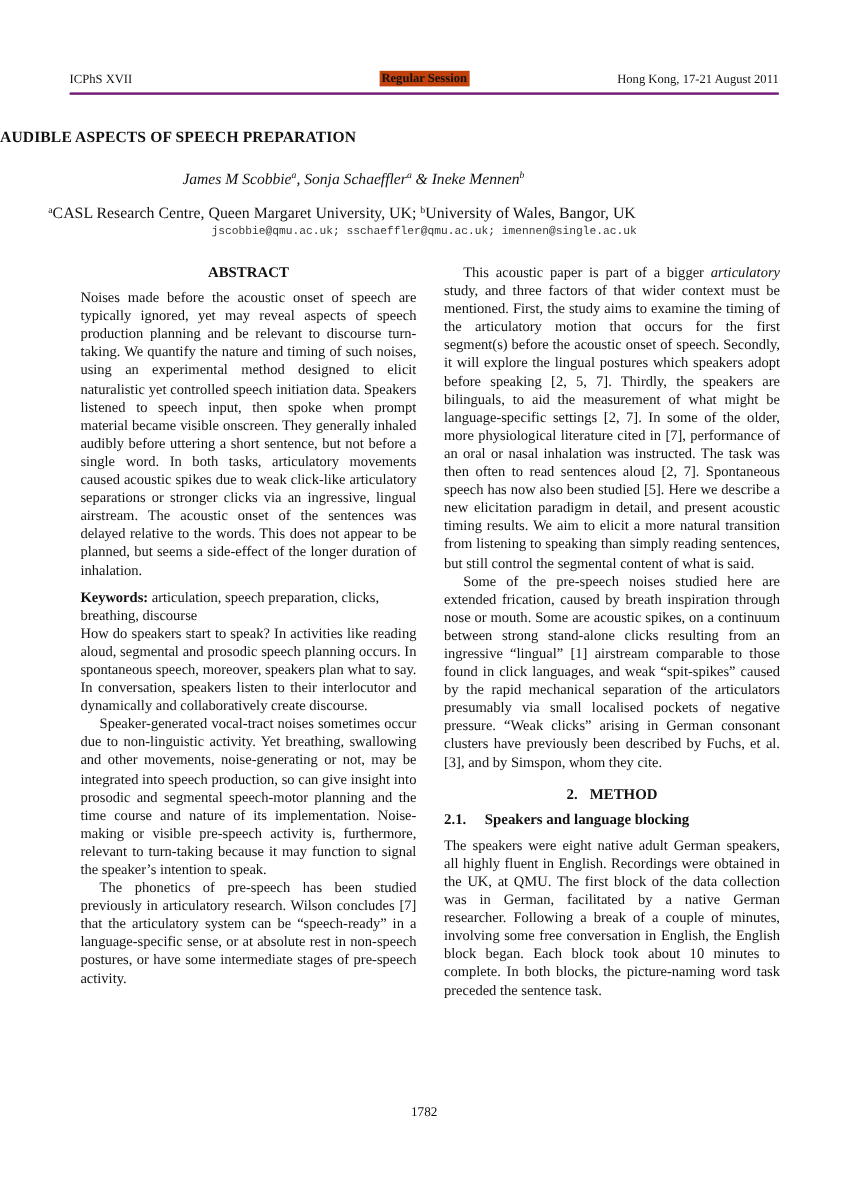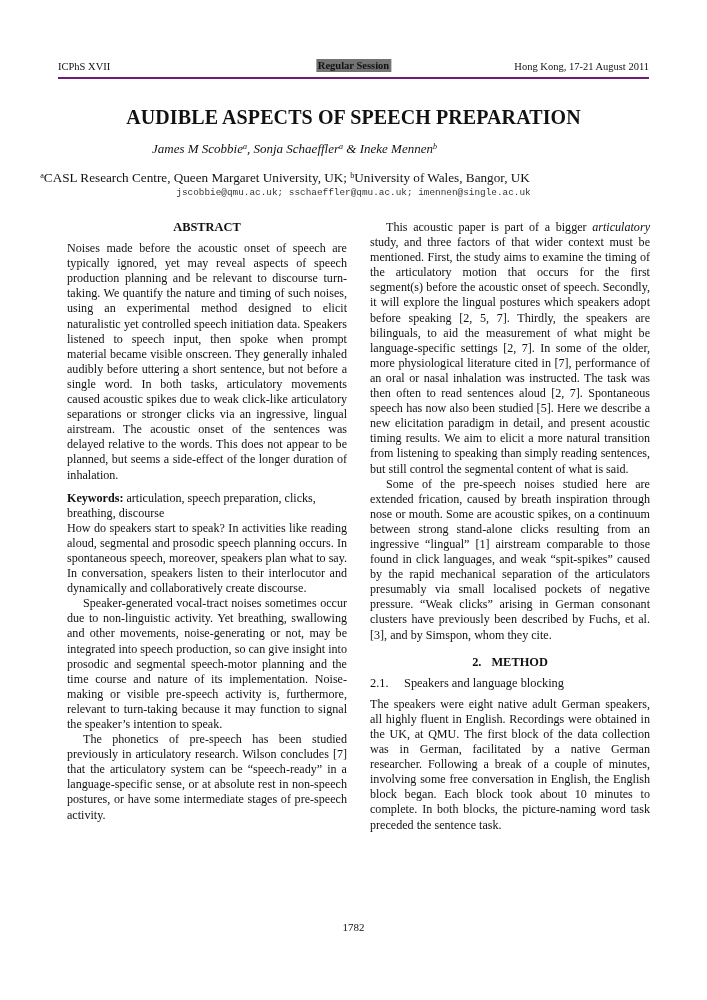--- a/index.html
+++ b/index.html
@@ -2,38 +2,38 @@
 <html><head>
 <meta charset="utf-8">
 <style>
   html, body { margin: 0; padding: 0; background: #ffffff; }
   body { width: 707px; height: 1000px; position: relative; overflow: hidden;
          font-family: "Liberation Serif", "DejaVu Serif", serif; color: #111; }
   .header { position: absolute; left: 58px; right: 58px; top: 59px; height: 18px;
             font-size: 10.5px; border-bottom: 2px solid #701a75; }
   .header .left { position: absolute; left: 0; top: 2px; }
   .header .center { position: absolute; left: 50%; transform: translateX(-50%); top: 0px;
-                    font-weight: bold; background: #737373; padding: 1px 2px; }
+                    font-weight: bold; background: #c2410c; padding: 1px 2px; }
   .header .right { position: absolute; right: 0; top: 2px; }
-  .title { position: absolute; left: 0; width: 707px; top: 106px; text-align: center;
-           font-weight: bold; font-size: 20px; letter-spacing: 0.1px; }
+  .title { position: absolute; left: 0; width: 707px; top: 106px; 
+           font-weight: bold; font-size: 13px; letter-spacing: 0.1px; }
   .authors { position: absolute; left: 0; width: 589px; top: 141px; text-align: center;
              font-style: italic; font-size: 13px; }
   .affil { position: absolute; left: 0; width: 570px; top: 170px; text-align: center;
            font-size: 13.2px; }
   .emails { position: absolute; left: 0; width: 707px; top: 187px; text-align: center;
             font-family: "Liberation Mono", "DejaVu Sans Mono", monospace; font-size: 9.4px; color: #333; }
   sup { font-size: 0.62em; vertical-align: 0.55em; line-height: 0; }
   .col { position: absolute; top: 220px; width: 280px; font-size: 12.1px; line-height: 15.1px; }
   .col.left { left: 67px; }
   .col.right { left: 370px; }
   .col p { margin: 0; text-align: justify; hyphens: manual; }
   .col p.indent { text-indent: 16px; }
   .sec { text-align: center; font-weight: bold; font-size: 12.4px; margin: 0 0 6px 0; }
-  .subsec { font-weight: normal; font-size: 12.4px; margin: 0 0 6px 0; }
+  .subsec { font-weight: bold; font-size: 12.4px; margin: 0 0 6px 0; }
   .subsec .num { display: inline-block; width: 34px; }
   .sec .num { margin-right: 10px; }
   .kw { margin-top: 8px !important; text-align: left !important; }
   .kw b { font-weight: bold; }
   .pagenum { position: absolute; left: 0; width: 707px; top: 921px; text-align: center; font-size: 11px; }
 </style>
 </head>
 <body>
 
 <div class="header">

